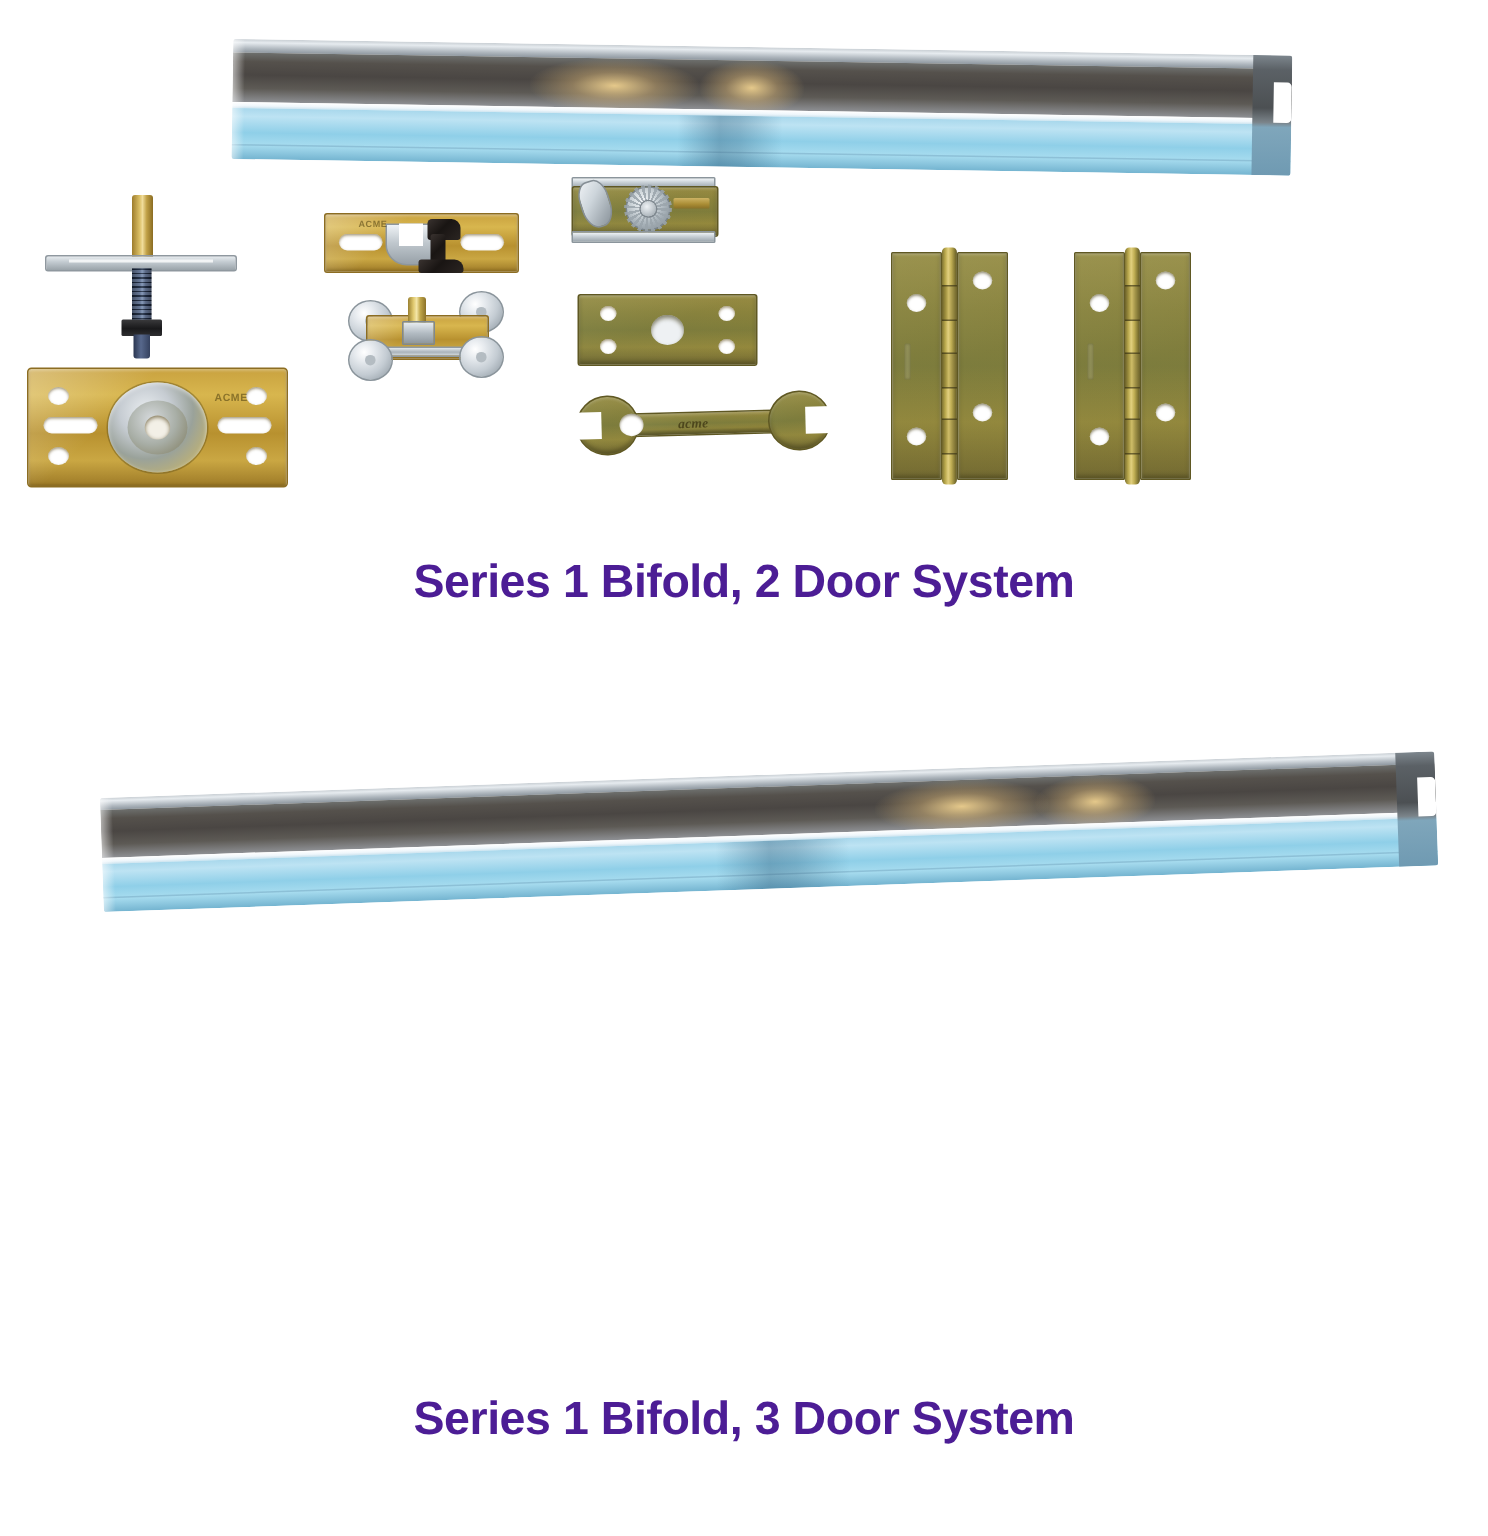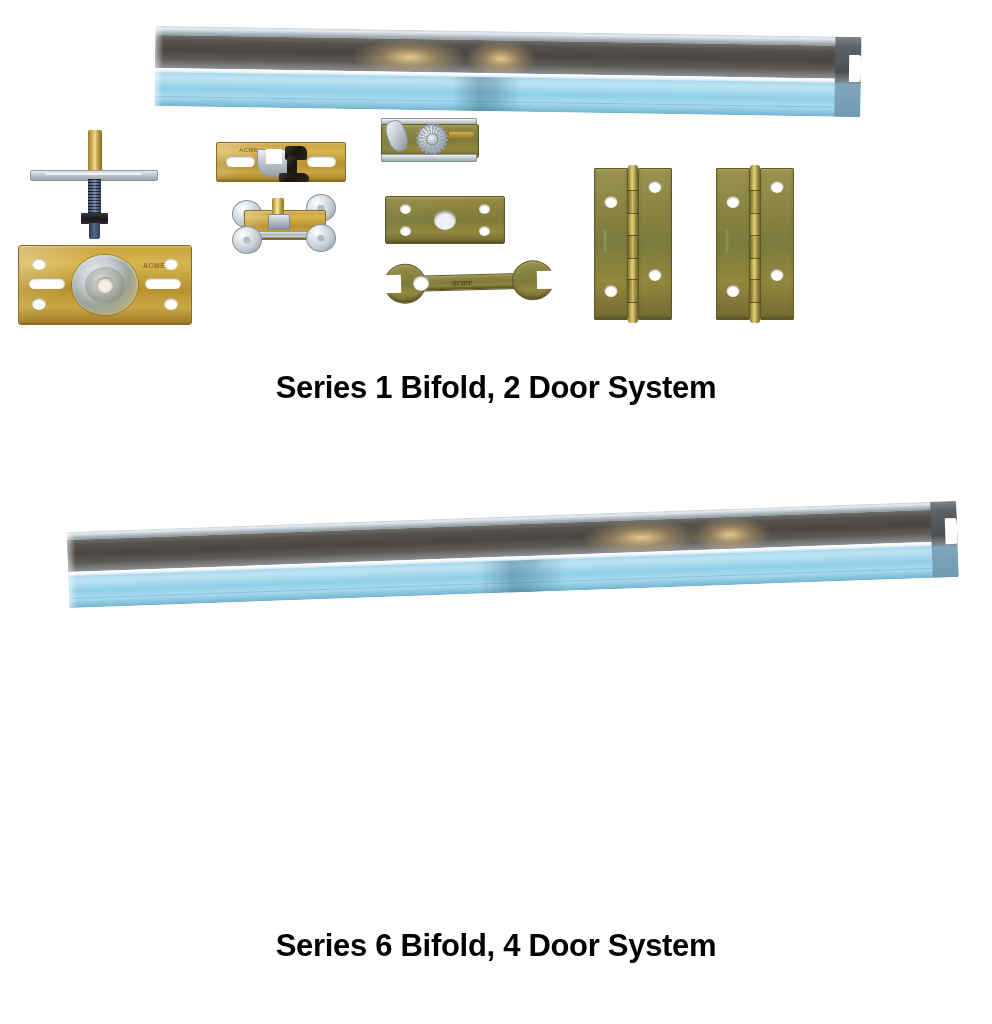--- a/index.html
+++ b/index.html
@@ -33,21 +33,21 @@
   #panel-4door { top: 470px; height: 554px; }
 
   .caption {
     position: absolute;
     left: 0;
     width: 992px;
     text-align: center;
     font-weight: bold;
     font-size: 31px;
     letter-spacing: -0.3px;
-    color: #000000;
+    color: #4c1d95;
     font-family: "Liberation Sans", sans-serif;
   }
   #caption-2door { top: 370px; }
   #caption-4door { top: 928px; }
 
   
   .track {
     position: absolute;
     transform-origin: left center;
   }
@@ -605,15 +605,15 @@
         <div class="tk-band" style="left:46%;"></div>
         <div class="tk-leftcap"></div>
         <div class="tk-endcap">
           <div class="tk-endcap-notch"></div>
         </div>
       </div>
     </div>
 
   </div>
 
-  <div class="caption" id="caption-4door">Series 6 Bifold, 4 Door System</div>
+  <div class="caption" id="caption-4door">Series 1 Bifold, 3 Door System</div>
 
 </div>
 
 </body></html>

